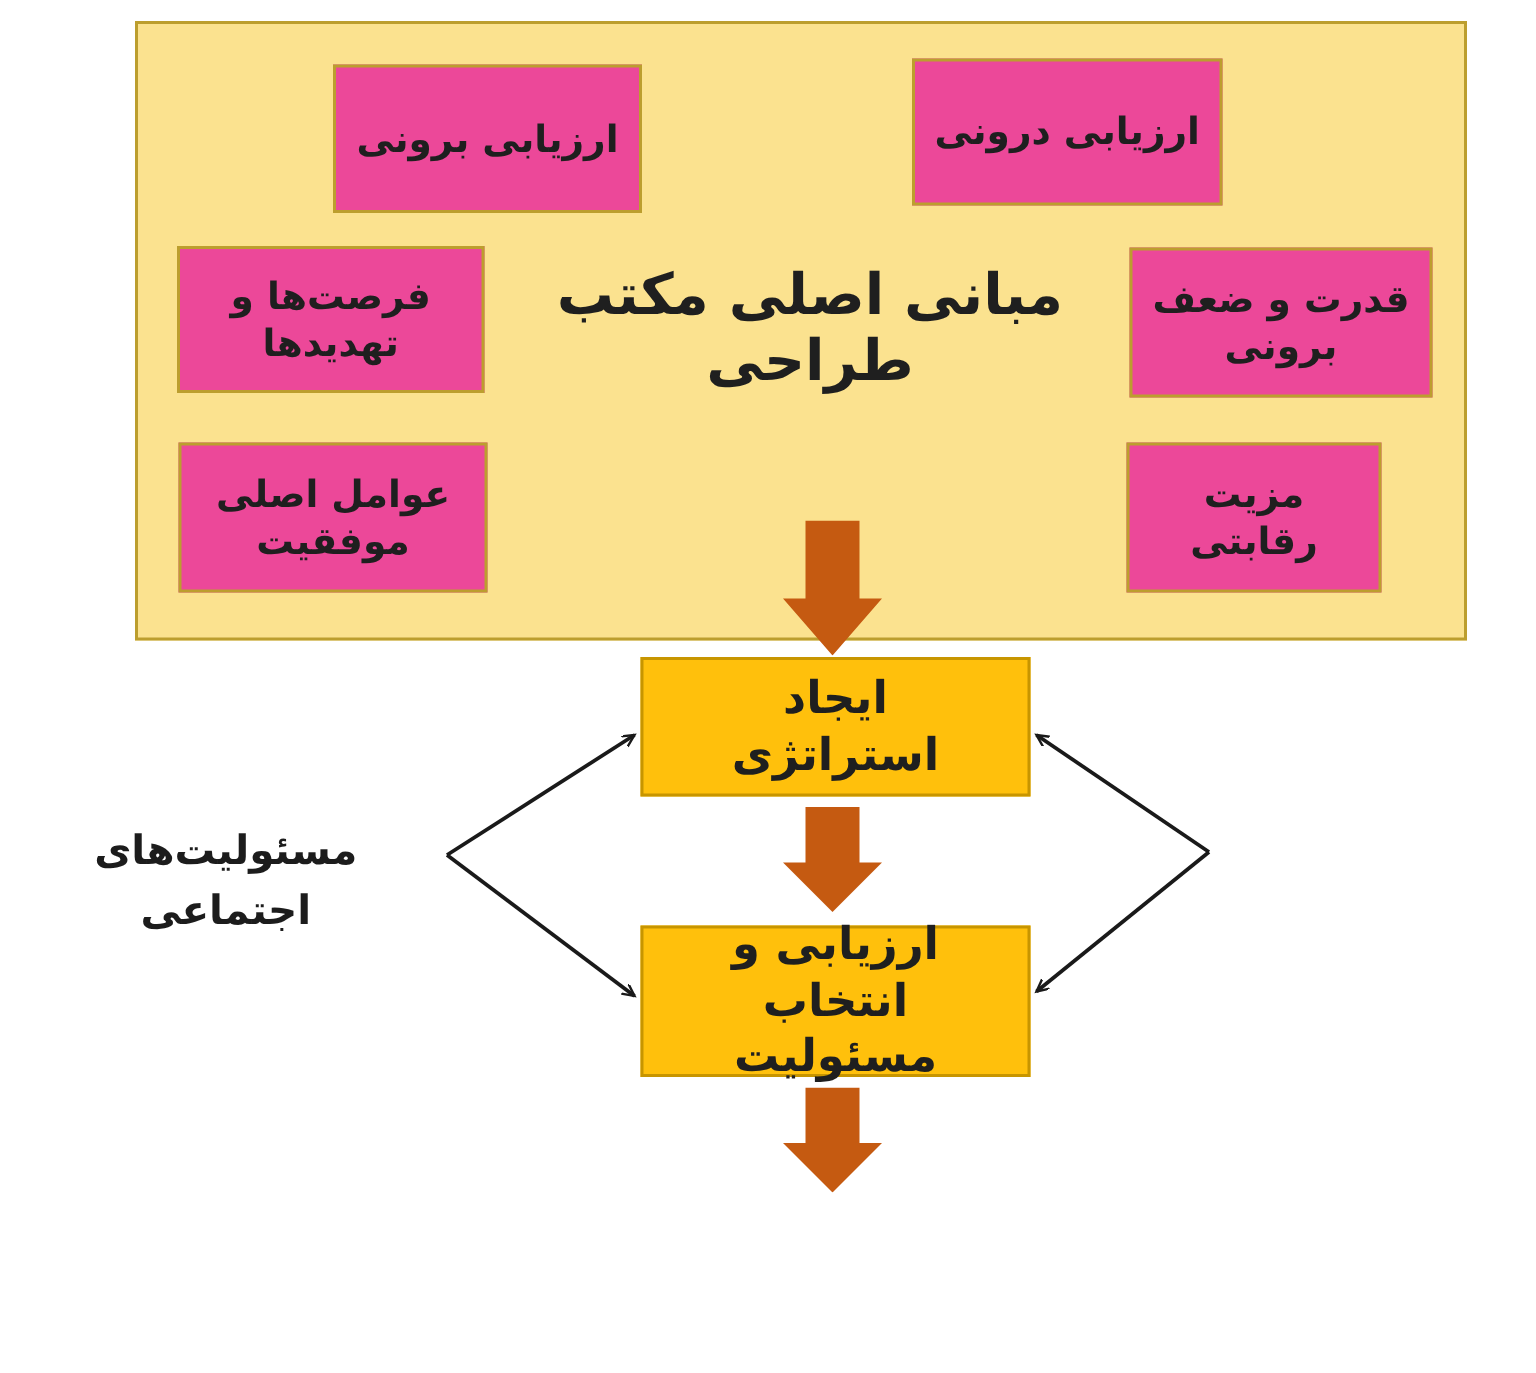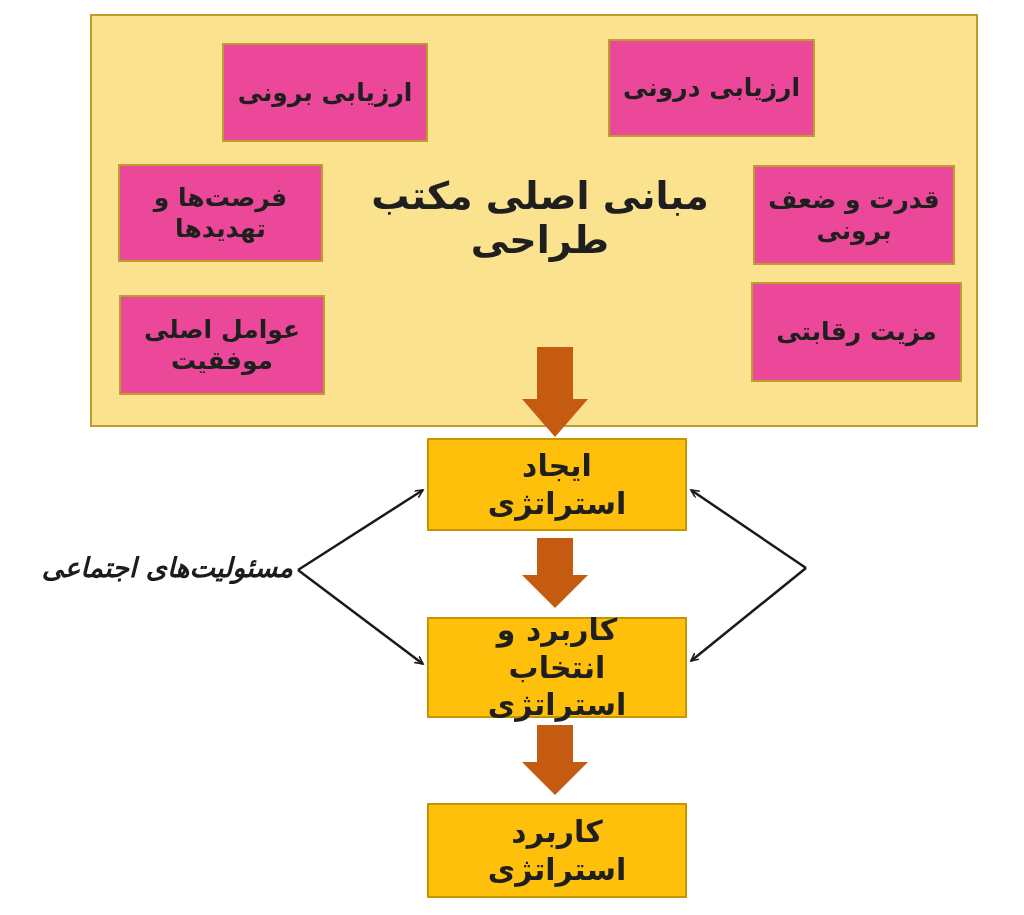--- a/index.html
+++ b/index.html
@@ -45,21 +45,21 @@
     line-height: 1.25;
     z-index: 3;
     box-sizing: border-box;
     padding: 4px 10px;
   }
   .pbox-ext   { left: 222px; top: 43px;  width: 206px; height: 99px;  }
   .pbox-int   { left: 608px; top: 39px;  width: 207px; height: 98px;  }
   .pbox-opp   { left: 118px; top: 164px; width: 205px; height: 98px;  }
   .pbox-str   { left: 753px; top: 165px; width: 202px; height: 100px; }
   .pbox-suc   { left: 119px; top: 295px; width: 206px; height: 100px; }
-  .pbox-adv   { left: 751px; top: 282px; width: 211px; height: 100px; }
+  .pbox-adv   { left: 751px; top: 295px; width: 170px; height: 100px; }
   .obox {
     position: absolute;
     background: #FFC00C;
     border: 2px solid #C79500;
     display: flex;
     align-items: center;
     justify-content: center;
     text-align: center;
     direction: rtl;
     font-size: 30px;
@@ -87,23 +87,23 @@
     left: 0; top: 0;
     width: 1024px; height: 915px;
     z-index: 2;
   }
   .side-label {
     position: absolute;
     direction: rtl;
     font-size: 27px;
     font-weight: bold;
     color: #1c1c1c;
+    text-align: center;
     line-height: 40px;
     z-index: 3;
-    font-style: italic;
   }
   .side-label-left  { left: 8px;   top: 548px; width: 285px; }
   .side-label-right { left: 812px; top: 548px; width: 205px; }
 </style>
 </head>
 <body>
 
 <div class="canvas">
 
   <div class="container"></div>
@@ -127,23 +127,22 @@
   </svg>
   <svg class="block-arrow block-arrow-2" viewBox="0 0 66 70" preserveAspectRatio="none">
     <polygon points="15,0 51,0 51,37 66,37 33,70 0,37 15,37" fill="#C55A11"></polygon>
   </svg>
   <svg class="block-arrow block-arrow-3" viewBox="0 0 66 70" preserveAspectRatio="none">
     <polygon points="15,0 51,0 51,37 66,37 33,70 0,37 15,37" fill="#C55A11"></polygon>
   </svg>
 
   <div class="obox obox-create">ایجاد استراتژی</div>
 
-  <div class="obox obox-eval">کاربرد و انتخاب استراتژی</div>
+  <div class="obox obox-eval">ارزیابی و انتخاب مسئولیت</div>
 
-  <div class="obox obox-apply">کاربرد استراتژی</div>
 
   <svg class="connectors" viewBox="0 0 1024 915">
     <defs>
       <marker id="ah" markerWidth="12" markerHeight="12" refX="8" refY="4" orient="auto" markerUnits="userSpaceOnUse">
         <path d="M0,0 L8,4 L0,8" fill="none" stroke="#1A1A1A" stroke-width="1.6"></path>
       </marker>
     </defs>
     <line x1="298" y1="570" x2="423" y2="490" stroke="#1A1A1A" stroke-width="2.5" marker-end="url(#ah)"></line>
     <line x1="298" y1="570" x2="423" y2="664" stroke="#1A1A1A" stroke-width="2.5" marker-end="url(#ah)"></line>
     <line x1="806" y1="568" x2="691" y2="490" stroke="#1A1A1A" stroke-width="2.5" marker-end="url(#ah)"></line>

